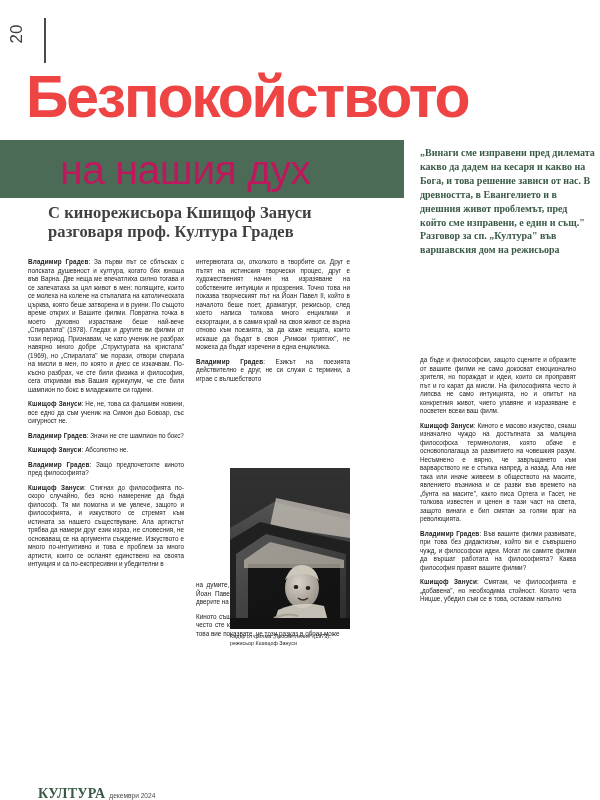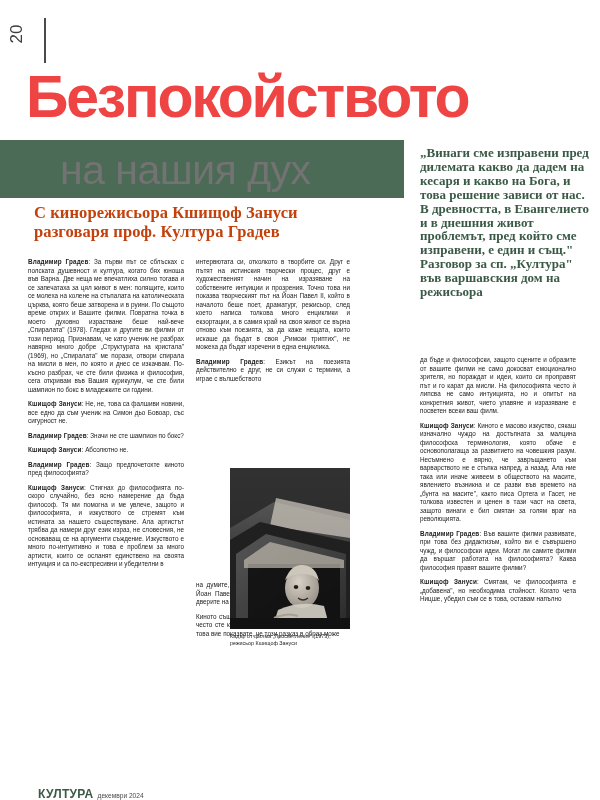--- a/index.html
+++ b/index.html
@@ -30,35 +30,35 @@
     letter-spacing:-2.2px;color:#ef4444;
     white-space:nowrap;
   }
   .greenband{
     position:absolute;left:0px;top:140px;width:404px;height:58px;
     background:#4c6b56;
   }
   .greenband-text{
     position:absolute;left:60px;top:141px;width:350px;
     font-size:41px;line-height:58px;font-weight:400;
-    letter-spacing:-0.5px;color:#737373;
+    letter-spacing:-0.5px;color:#be185d;
     white-space:nowrap;
   }
   .deck{
-    position:absolute;left:34px;top:203px;width:380px;
+    position:absolute;left:48px;top:203px;width:380px;
     font-family:"Liberation Serif", serif;
     font-size:16.5px;line-height:19px;font-weight:700;
-    color:#c2410c;letter-spacing:0.1px;
+    color:#404040;letter-spacing:0.1px;
   }
 
   
   .pullquote{
     position:absolute;left:420px;top:146px;width:176px;
     font-family:"Liberation Serif", serif;
-    font-size:13px;line-height:13.9px;font-weight:700;
+    font-size:10px;line-height:13.9px;font-weight:700;
     color:#3a5a46;
   }
 
   
   .col{
     position:absolute;
     font-size:6.35px;line-height:8.5px;
     text-align:justify;
     color:#1c1c1c;
   }
@@ -76,22 +76,22 @@
   }
   .photo svg{display:block;}
   .caption{
     position:absolute;left:230px;top:633px;width:124px;
     font-size:5.4px;line-height:7.2px;color:#242424;
   }
 
   
   .footer{position:absolute;left:38px;top:784px;}
   .footer .brand{
-    font-family:Liberation Sans, sans-serif;
-    font-size:12px;font-weight:700;color:#3a5a46;letter-spacing:0.3px;margin-top:36px;
+    font-family:Liberation Serif, serif;
+    font-size:14px;font-weight:700;color:#3a5a46;letter-spacing:0.3px;margin-top:36px;
   }
   .footer .issue{
     font-size:6.6px;color:#4a4a4a;margin-left:4px;
   }
 </style>
 </head>
 <body>
 
 <div class="page">
 

